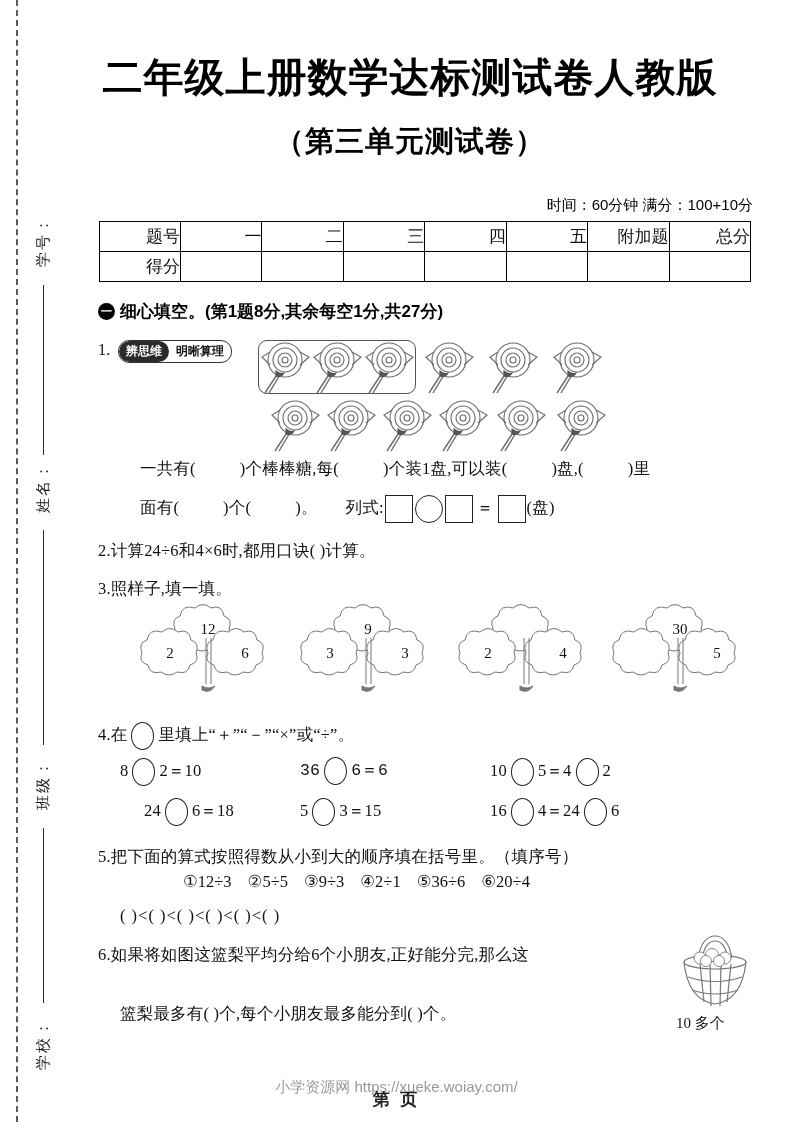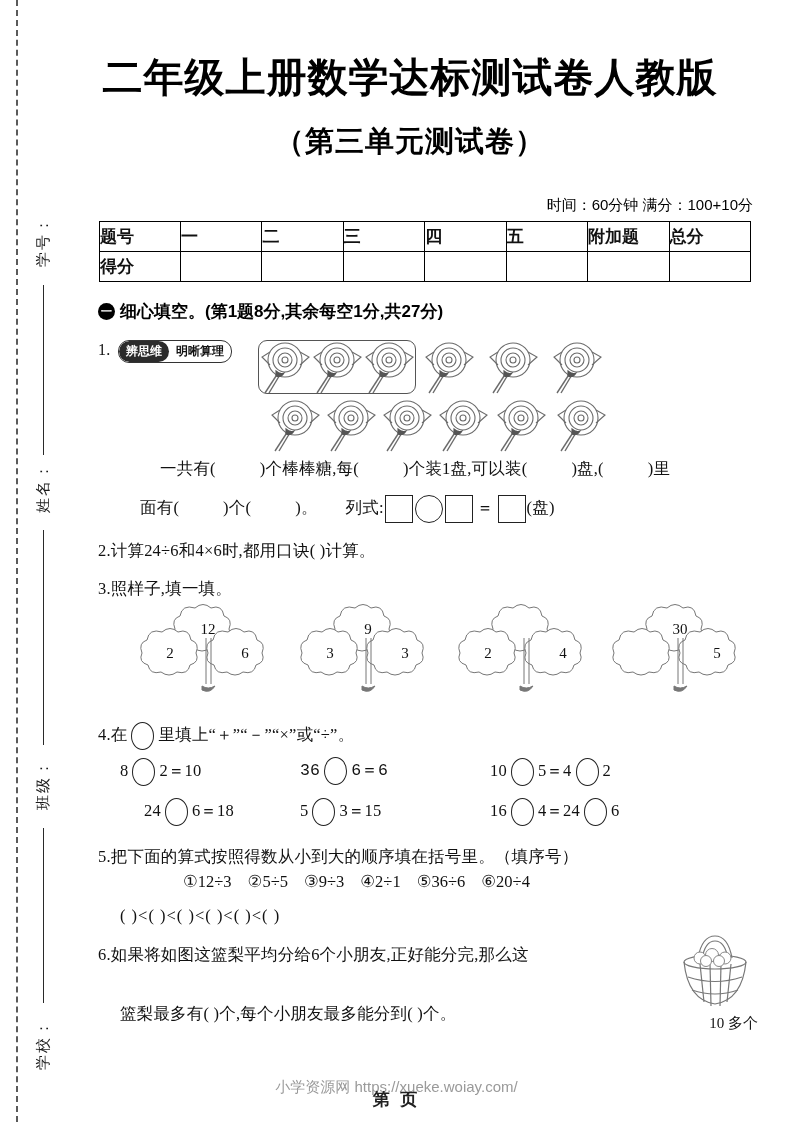--- a/index.html
+++ b/index.html
@@ -98,24 +98,24 @@
     position: absolute;
     left: 99px;
     top: 221px;
     width: 652px;
     border-collapse: collapse;
     table-layout: fixed;
   }
   .score-table td {
     border: 1px solid #000;
     height: 29px;
-    text-align: left;
+    text-align: right;
     vertical-align: middle;
     font-family: "Liberation Sans", "DejaVu Sans", sans-serif;
-    font-weight: bold;
+    font-weight: normal;
     font-size: 17px;
     padding: 0;
   }
   .score-table td.head-col { width: 80px; }
 
   
   .section-head {
     position: absolute;
     left: 98px;
     top: 300px;
@@ -254,21 +254,21 @@
     left: 676px;
     top: 932px;
     width: 78px;
     height: 82px;
   }
   .basket-cap {
     position: absolute;
     left: 676px;
     top: 1014px;
     width: 82px;
-    text-align: right;
+    text-align: left;
     font-size: 15px;
     color: #111;
   }
 
   
   .watermark {
     position: absolute;
     left: 0;
     top: 1078px;
     width: 793px;
@@ -502,21 +502,21 @@
           <circle cx="25" cy="20" r="3"></circle>
           <path d="M40 12 L49 17 L40 25"></path>
           <path d="M10 12 L2 17 L10 25"></path>
           <path d="M18 33 L5 53" stroke-width="1.4"></path>
           <path d="M21 33 L9 53" stroke-width="1.4"></path>
           <path d="M16 31 q4 4 8 2 q-3 5 -8 3 z" fill="#555" stroke="#555"></path>
         </g>
       </svg>
   </div>
 
-  <div class="q" style="left:140px; top:458px;margin-left:20px;">
+  <div class="q" style="left:140px; top:458px;">
     <span>一共有(</span><span style="display:inline-block;width:44px;"></span><span>)个棒棒糖,每(</span><span style="display:inline-block;width:44px;"></span><span>)个装1盘,可以装(</span><span style="display:inline-block;width:44px;"></span><span>)盘,(</span><span style="display:inline-block;width:44px;"></span><span>)里</span>
   </div>
 
   <div class="q" style="left:140px; top:495px;">
     <span>面有(</span><span style="display:inline-block;width:44px;"></span><span>)个(</span><span style="display:inline-block;width:44px;"></span><span>)。</span><span style="display:inline-block;width:28px;"></span><span>列式:</span><span class="eqbox"></span><span class="eqcirc"></span><span class="eqbox"></span><span style="padding:0 3px;">＝</span><span class="eqbox"></span><span>(盘)</span>
   </div>
 
   <div class="q" style="left:98px; top:540px;">2.计算24÷6和4×6时,都用口诀(                )计算。</div>
 
   <div class="q" style="left:98px; top:578px;">3.照样子,填一填。</div>

